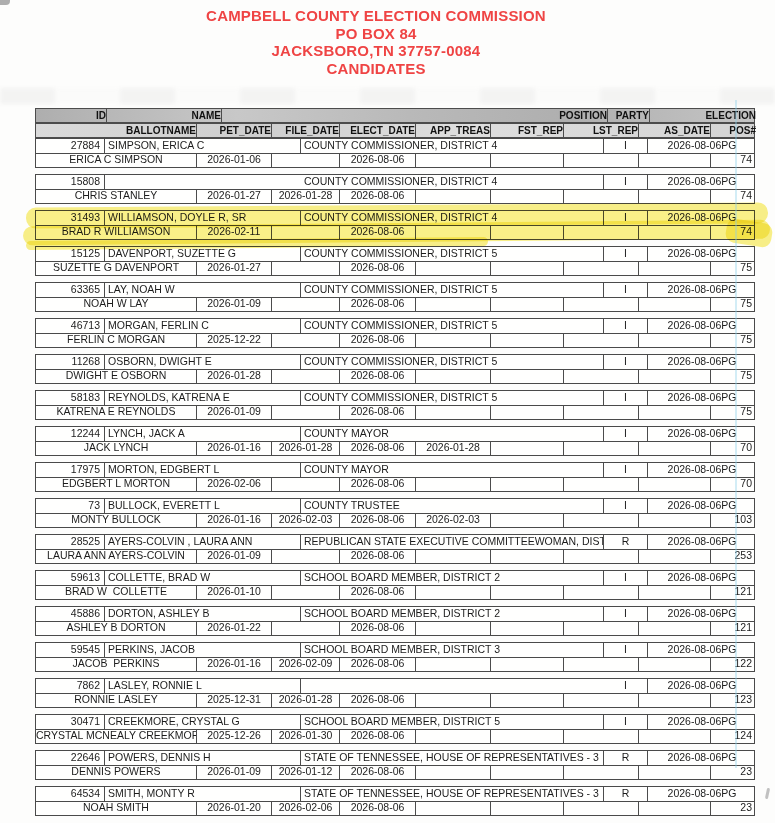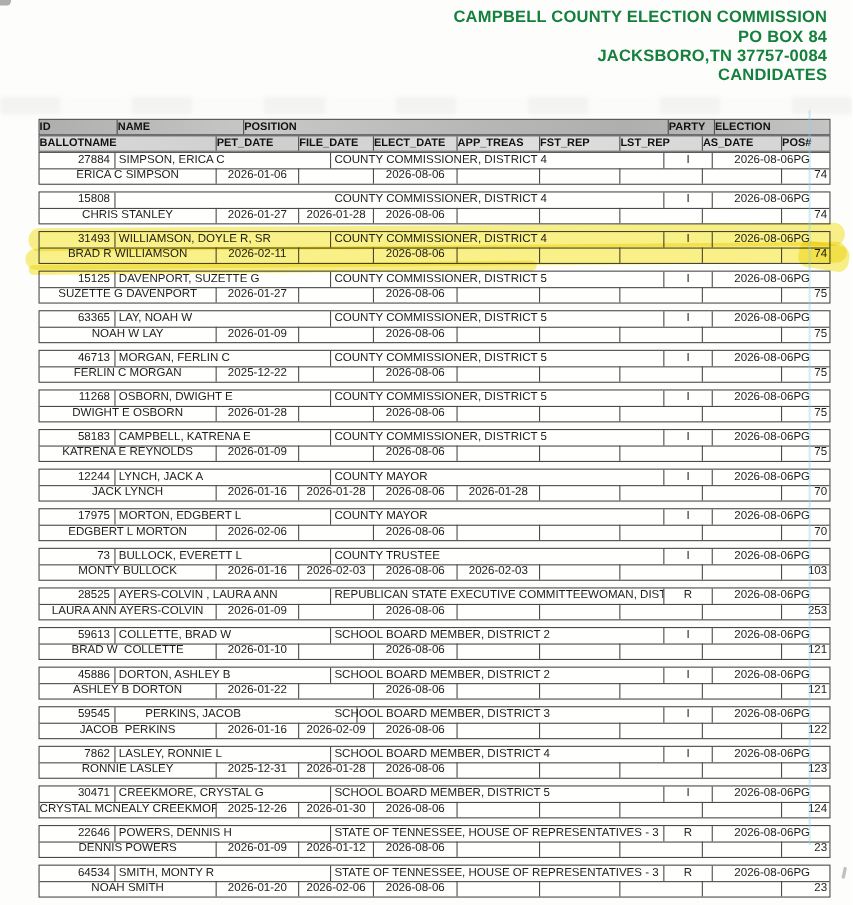--- a/index.html
+++ b/index.html
@@ -1,34 +1,34 @@
 <!DOCTYPE html>
 <html><head>
 <meta charset="utf-8">
 <style>
   html,body{margin:0;padding:0;background:#ffffff;}
   .page{
     position:relative;width:775px;height:823px;background:#fdfdfc;overflow:hidden;
     font-family:"Liberation Sans","DejaVu Sans",sans-serif;color:#1c1c1c;
   }
-  .doc-header{position:absolute;top:7px;left:0;width:752px;text-align:right;
-    font-weight:bold;font-size:15px;line-height:17.5px;letter-spacing:.2px;color:#15803d;}
+  .doc-header{position:absolute;top:7px;left:0;width:752px;text-align:center;
+    font-weight:bold;font-size:15px;line-height:17.5px;letter-spacing:.2px;color:#ef4444;}
   .scan-band{position:absolute;left:0;top:88px;width:775px;height:16px;opacity:.55;filter:blur(2px);
     background:repeating-linear-gradient(90deg,rgba(80,80,80,.10) 0 55px,rgba(120,120,120,.03) 55px 120px);}
   .scan-line{position:absolute;left:735px;top:100px;width:2px;height:668px;background:rgba(140,208,235,.38);}
   .speck-tl{position:absolute;left:0;top:0;width:10px;height:5px;background:#6e6e6e;opacity:.55;border-radius:0 0 4px 0;}
   .speck-br{position:absolute;left:766px;top:788px;width:3px;height:11px;background:#9a9a9a;opacity:.6;transform:rotate(12deg);border-radius:2px;}
   .table-area{position:absolute;left:35px;top:108px;width:720px;height:708px;}
   .hrow{position:absolute;left:0;width:720px;height:15px;box-sizing:border-box;border:1px solid #4c4c4c;}
   .hrow1{top:0;background:linear-gradient(90deg,#aeaeae,#c8c8c8 28%,#b9b9b9 52%,#aFaFaF 74%,#c4c4c4);}
   .hrow2{top:15px;background:linear-gradient(90deg,#dadada,#cecece 30%,#dedede 60%,#d4d4d4);}
   .cell{position:absolute;top:0;height:100%;box-sizing:border-box;overflow:hidden;
     white-space:pre;font-size:10.5px;line-height:13px;border-right:1px solid #4c4c4c;}
   .cell.last{border-right:none;}
-  .hcell{font-weight:bold;font-size:10px;text-align:left;line-height:13px;color:#111;}
+  .hcell{font-weight:bold;font-size:10px;text-align:right;line-height:13px;color:#111;}
   .rec{position:absolute;left:0;width:720px;height:30px;box-sizing:border-box;
     border:1px solid #4a4a4a;background:#fffffe;}
   .rline{position:absolute;left:0;width:718px;height:14px;}
   .rline1{top:0;border-bottom:1px solid #4a4a4a;}
   .rline2{top:14px;}
   .al-l{text-align:left;padding-left:3px;}
   .al-r{text-align:right;padding-right:4px;}
   .al-c{text-align:center;}
   .hl{position:absolute;background:rgba(244,228,40,.55);mix-blend-mode:multiply;pointer-events:none;}
   .hl1{left:26px;top:205px;width:742px;height:21px;border-radius:10px;transform:rotate(-.4deg);}
@@ -207,21 +207,21 @@
             <div class="cell al-c" style="left: 380px; width: 75px;"></div>
             <div class="cell al-c" style="left: 455px; width: 73px;"></div>
             <div class="cell al-c" style="left: 528px; width: 75px;"></div>
             <div class="cell al-c" style="left: 603px; width: 72px;"></div>
             <div class="cell al-r last" style="left: 675px; width: 45px;">75</div>
           </div>
         </div>
         <div class="rec" style="top: 282px;">
           <div class="rline rline1">
             <div class="cell al-r" style="left: 0px; width: 69px;">58183</div>
-            <div class="cell al-l" style="left: 69px; width: 196px;">CAMPBELL, KATRENA E</div>
+            <div class="cell al-l" style="left: 69px; width: 196px;">REYNOLDS, KATRENA E</div>
             <div class="cell al-l" style="left: 265px; width: 303px;">COUNTY COMMISSIONER, DISTRICT 5</div>
             <div class="cell al-c" style="left: 568px; width: 44px;">I</div>
             <div class="cell al-c last" style="left: 612px; width: 108px;">2026-08-06PG</div>
           </div>
           <div class="rline rline2">
             <div class="cell al-c" style="left: 0px; width: 161px;">KATRENA E REYNOLDS</div>
             <div class="cell al-c" style="left: 161px; width: 75px;">2026-01-09</div>
             <div class="cell al-c" style="left: 236px; width: 68px;"></div>
             <div class="cell al-c" style="left: 304px; width: 76px;">2026-08-06</div>
             <div class="cell al-c" style="left: 380px; width: 75px;"></div>
@@ -347,42 +347,41 @@
             <div class="cell al-c" style="left: 380px; width: 75px;"></div>
             <div class="cell al-c" style="left: 455px; width: 73px;"></div>
             <div class="cell al-c" style="left: 528px; width: 75px;"></div>
             <div class="cell al-c" style="left: 603px; width: 72px;"></div>
             <div class="cell al-r last" style="left: 675px; width: 45px;">121</div>
           </div>
         </div>
         <div class="rec" style="top: 534px;">
           <div class="rline rline1">
             <div class="cell al-r" style="left: 0px; width: 69px;">59545</div>
-            <div class="cell al-l" style="left: 69px; width: 196px; margin-left: 24px;">PERKINS, JACOB</div>
+            <div class="cell al-l" style="left: 69px; width: 196px;">PERKINS, JACOB</div>
             <div class="cell al-l" style="left: 265px; width: 303px;">SCHOOL BOARD MEMBER, DISTRICT 3</div>
             <div class="cell al-c" style="left: 568px; width: 44px;">I</div>
             <div class="cell al-c last" style="left: 612px; width: 108px;">2026-08-06PG</div>
           </div>
           <div class="rline rline2">
             <div class="cell al-c" style="left: 0px; width: 161px;">JACOB  PERKINS</div>
             <div class="cell al-c" style="left: 161px; width: 75px;">2026-01-16</div>
             <div class="cell al-c" style="left: 236px; width: 68px;">2026-02-09</div>
             <div class="cell al-c" style="left: 304px; width: 76px;">2026-08-06</div>
             <div class="cell al-c" style="left: 380px; width: 75px;"></div>
             <div class="cell al-c" style="left: 455px; width: 73px;"></div>
             <div class="cell al-c" style="left: 528px; width: 75px;"></div>
             <div class="cell al-c" style="left: 603px; width: 72px;"></div>
             <div class="cell al-r last" style="left: 675px; width: 45px;">122</div>
           </div>
         </div>
         <div class="rec" style="top: 570px;">
           <div class="rline rline1">
             <div class="cell al-r" style="left: 0px; width: 69px;">7862</div>
             <div class="cell al-l" style="left: 69px; width: 196px;">LASLEY, RONNIE L</div>
-            <div class="cell al-l" style="left: 265px; width: 303px;">SCHOOL BOARD MEMBER, DISTRICT 4</div>
             <div class="cell al-c" style="left: 568px; width: 44px;">I</div>
             <div class="cell al-c last" style="left: 612px; width: 108px;">2026-08-06PG</div>
           </div>
           <div class="rline rline2">
             <div class="cell al-c" style="left: 0px; width: 161px;">RONNIE LASLEY</div>
             <div class="cell al-c" style="left: 161px; width: 75px;">2025-12-31</div>
             <div class="cell al-c" style="left: 236px; width: 68px;">2026-01-28</div>
             <div class="cell al-c" style="left: 304px; width: 76px;">2026-08-06</div>
             <div class="cell al-c" style="left: 380px; width: 75px;"></div>
             <div class="cell al-c" style="left: 455px; width: 73px;"></div>

